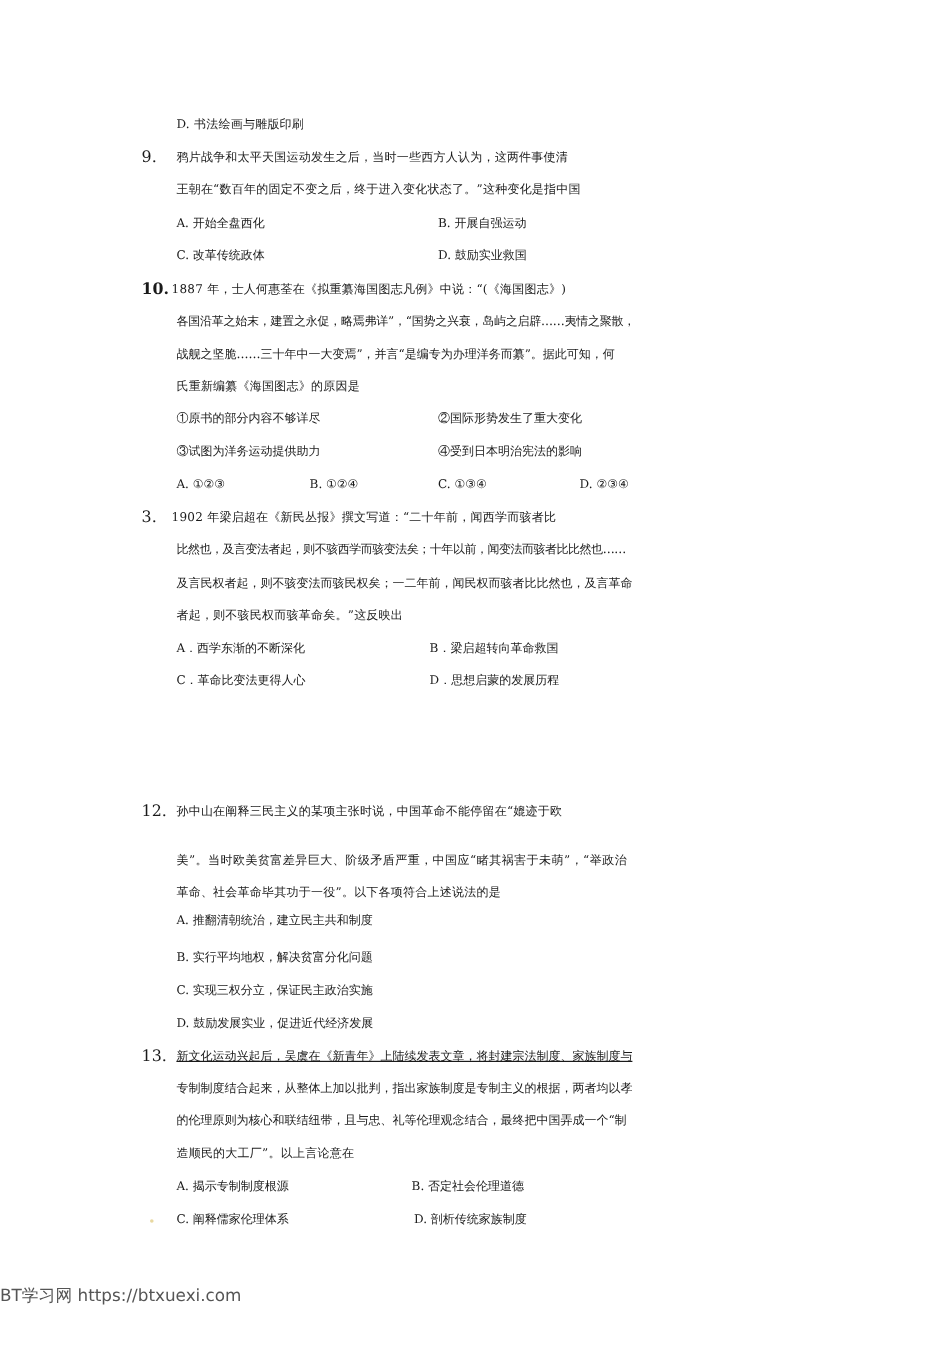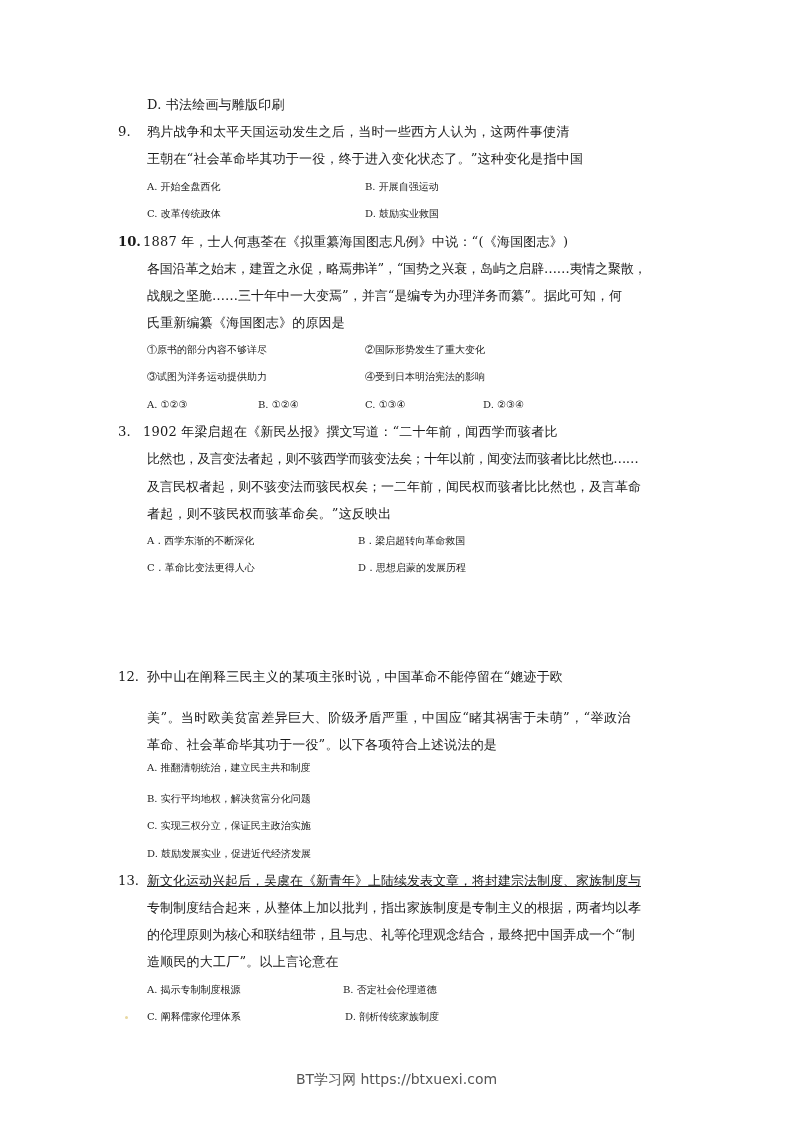--- a/index.html
+++ b/index.html
@@ -2,40 +2,40 @@
 <html><head>
 <meta charset="utf-8">
 <style>
   html, body { margin: 0; padding: 0; background: #ffffff; }
   body {
     width: 793px; height: 1122px; position: relative; overflow: hidden;
     font-family: "DejaVu Serif", "Liberation Serif", serif;
     color: #1a1a1a;
   }
   .line {
-    position: absolute; font-size: 13px; line-height: 18px; white-space: nowrap;
+    position: absolute; font-size: 10px; line-height: 18px; white-space: nowrap;
     letter-spacing: 0.2px;
   }
   .qnum { position: absolute; font-size: 13.2px; line-height: 18px; }
   .opt2 { position: absolute; font-size: 10px; line-height: 18px; white-space: nowrap; }
   .footer {
-    position: absolute; left: 0; width: 793px; top: 1071px; text-align: center;
+    position: absolute; left: 0; width: 793px; top: 1071px; 
     font-family: "DejaVu Sans", "Liberation Sans", sans-serif; font-size: 14px; color: #555;
   }
   .dot { position:absolute; left:125px; top:1016px; width:3px; height:3px; background:#e8d8a0; border-radius:50%; }
 </style>
 </head>
 <body>
 
 <div class="line" style="left:147px; top:96px;">D. 书法绘画与雕版印刷</div>
 
 <div>
   <div class="qnum" style="left:118px; top:123px;">9.</div>
   <div class="line" style="left:147px; top:123px;">鸦片战争和太平天国运动发生之后，当时一些西方人认为，这两件事使清</div>
-  <div class="line" style="left:147px; top:150px;">王朝在“社会革命毕其功于一役，终于进入变化状态了。”这种变化是指中国</div>
+  <div class="line" style="left:147px; top:150px;">王朝在“数百年的固定不变之后，终于进入变化状态了。”这种变化是指中国</div>
   <div class="opt2" style="left:147px; top:178px;">A. 开始全盘西化</div>
   <div class="opt2" style="left:365px; top:178px;">B. 开展自强运动</div>
   <div class="opt2" style="left:147px; top:205px;">C. 改革传统政体</div>
   <div class="opt2" style="left:365px; top:205px;">D. 鼓励实业救国</div>
 </div>
 
 <div>
   <div class="qnum" style="left:118px; top:233px;font-weight:bold;">10.</div>
   <div class="line" style="left:143px; top:233px;">1887 年，士人何惠荃在《拟重纂海国图志凡例》中说：“(《海国图志》)</div>
   <div class="line" style="left:147px; top:260px; letter-spacing:-0.2px;">各国沿革之始末，建置之永促，略焉弗详”，“国势之兴衰，岛屿之启辟……夷情之聚散，</div>

